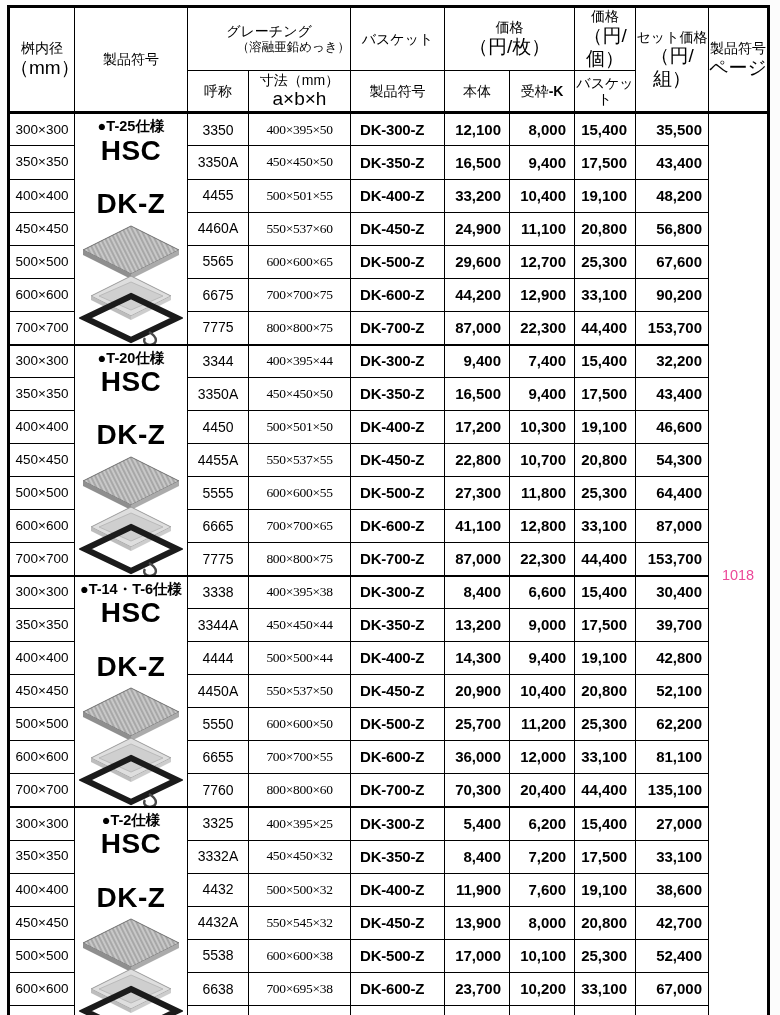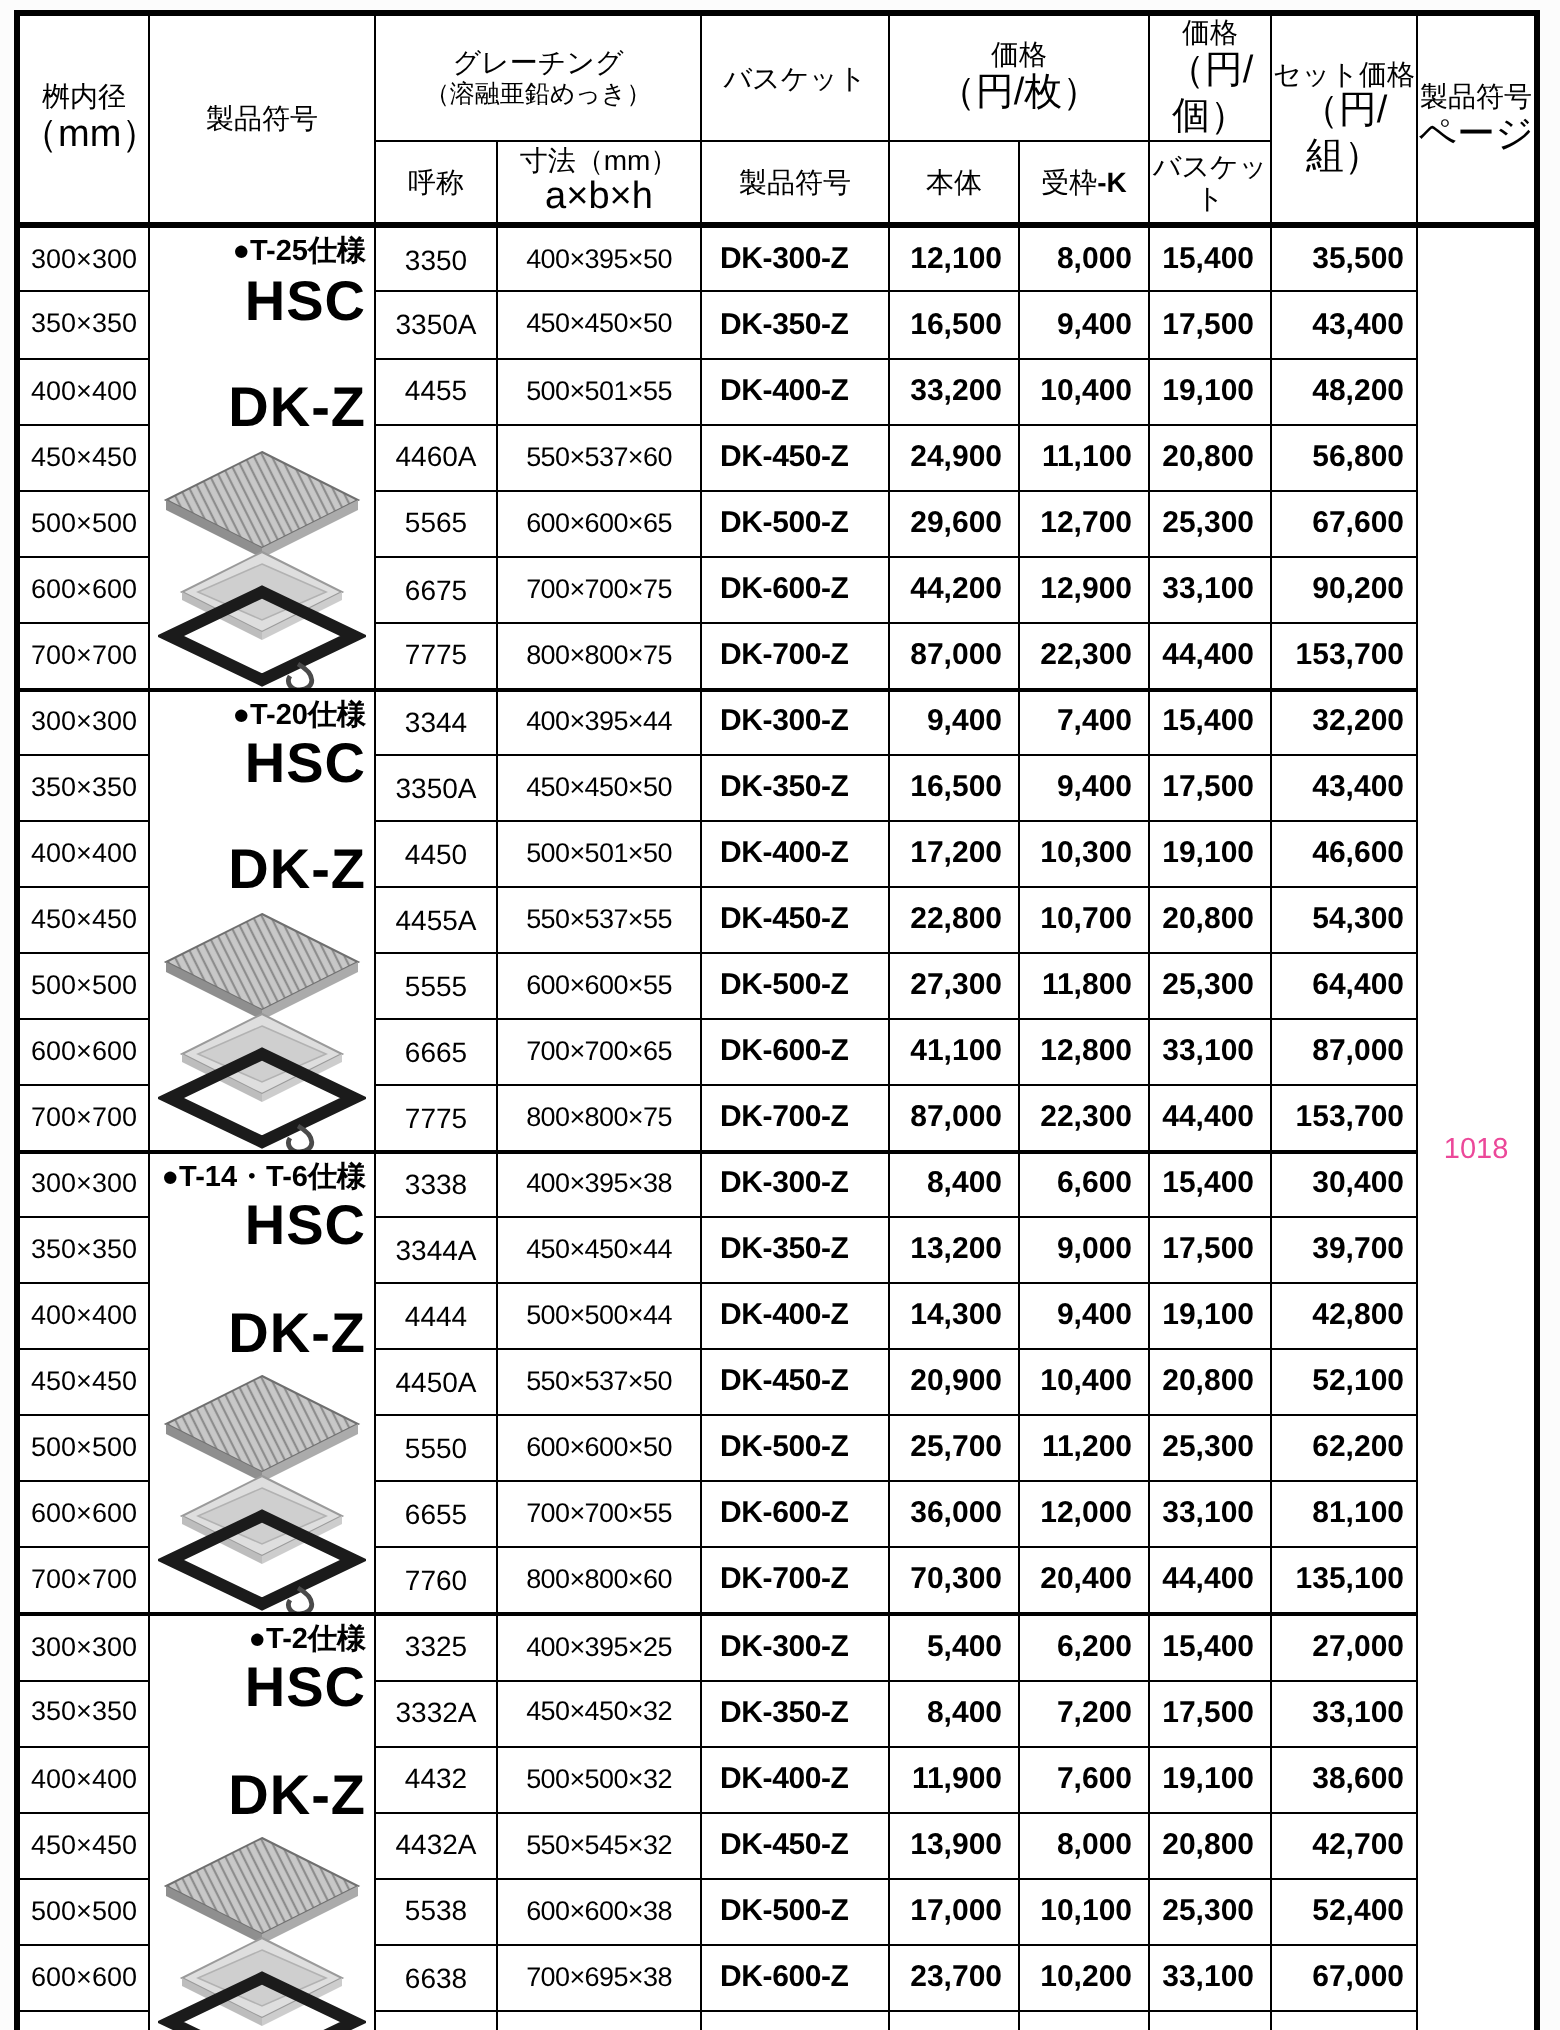--- a/index.html
+++ b/index.html
@@ -31,38 +31,38 @@
     border: 1px solid #000;
     padding: 0;
     text-align: center;
     vertical-align: middle;
     overflow: hidden;
     line-height: 1.2;
   }
   thead th { font-weight: normal; font-size: 14px; }
   thead tr.h1 th { height: 44px; }
   thead tr.h2 th { height: 42px; }
-  .sub { font-size: 12.5px; display: block; }
+  .sub { font-size: 12.5px; display: block; text-align: right; }
   .sub2 { font-size: 19px; display: block; }
   .bold-k { font-weight: bold; }
   tbody tr:first-child td { border-top: 3px solid #000; }
   tbody td { height: 31px; font-size: 14px; }
   tr.sec-start td { border-top: 2px solid #000; }
 
   td.col-size { font-size: 13.5px; }
   td.col-name { font-size: 14px; }
-  td.col-dim  { font-size: 13.5px; letter-spacing: -0.3px; }
+  td.col-dim  { font-size: 13.5px; letter-spacing: -0.3px; font-family: Liberation Serif, serif; }
   td.col-code { text-align: left; padding-left: 9px; font-weight: bold; font-size: 15px; letter-spacing: -0.2px; }
   td.col-num  { text-align: right; padding-right: 8px; font-weight: bold; font-size: 15px; }
   td.col-set  { padding-right: 6px; }
   td.catalog-cell { font-size: 14.5px; color: #ec4899; }
 
   td.section-cell {
     vertical-align: top;
-    text-align: right;
+    text-align: center;
     padding: 3px 4px 0 4px;
   }
   .spec  { display: block; font-size: 14.5px; font-weight: 600; margin-top: 1px; }
   .brand { display: block; font-size: 28px; font-weight: 800; line-height: 1.05; letter-spacing: 0.5px; }
   .model { display: block; font-size: 28px; font-weight: 800; line-height: 1.05; letter-spacing: 0.5px; margin-top: 24px; }
   .illus { display: block; margin: 5px auto 0 auto; }
   .defs-svg { position: absolute; width: 0; height: 0; }
 </style>
 </head>
 <body>

